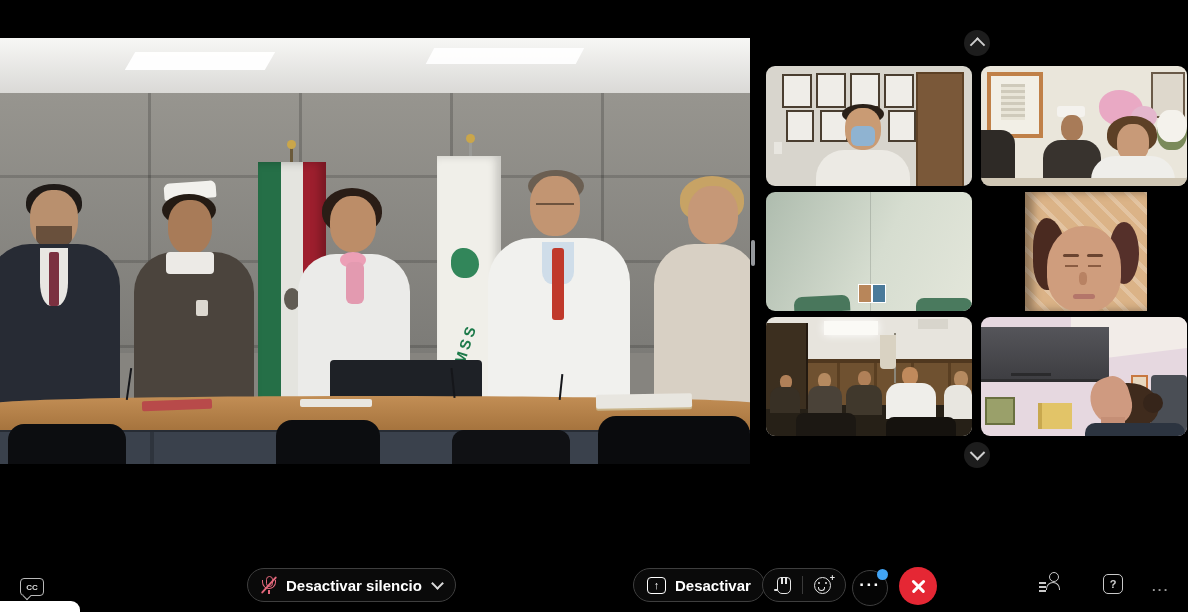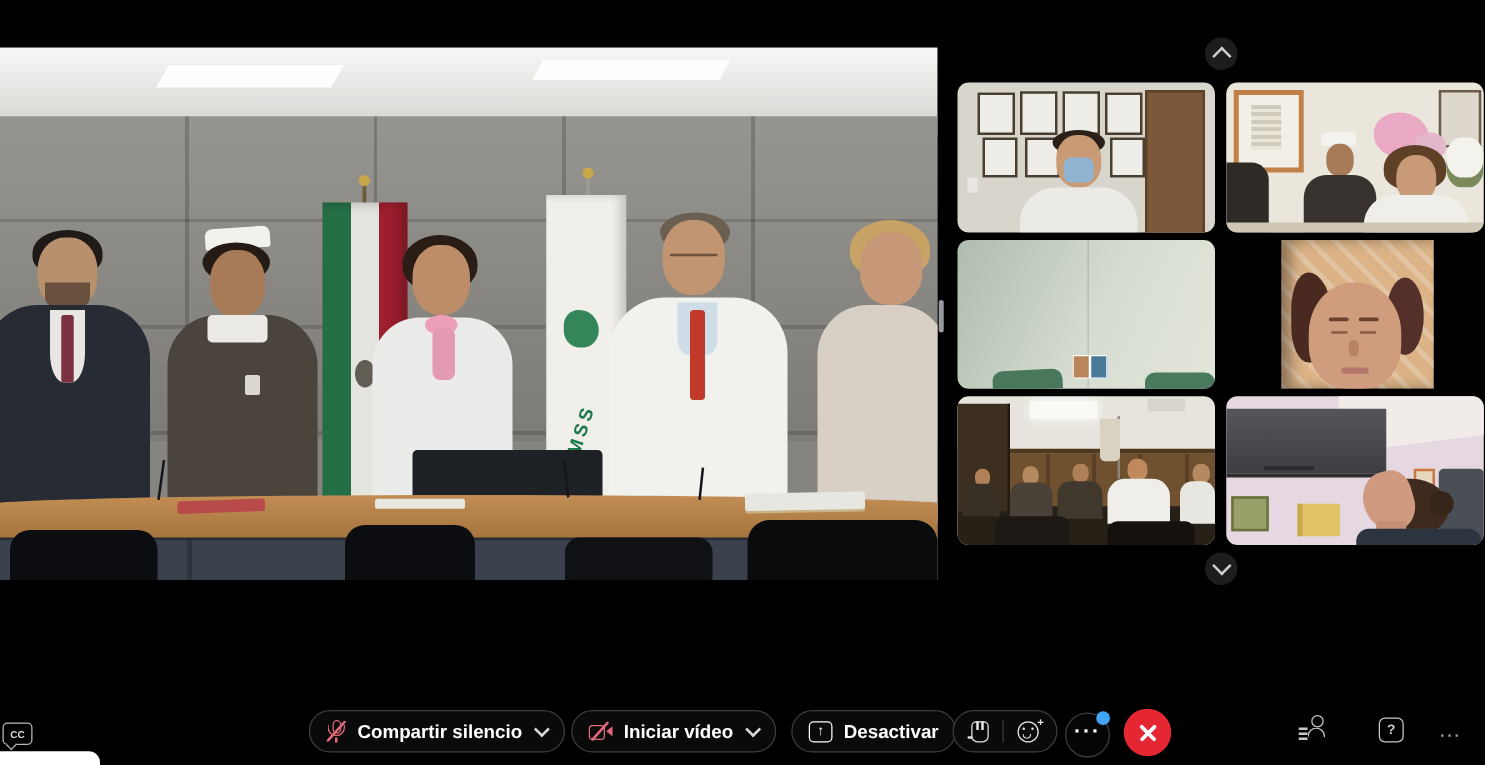--- a/index.html
+++ b/index.html
@@ -270,47 +270,38 @@
     <div class="abs" style="left:120px;top:100px;width:24px;height:16px;background:#c58f76;"></div>
     <div class="abs" style="left:104px;top:106px;width:100px;height:14px;border-radius:10px 10px 0 0;background:#2c3440;"></div>
   </div>
 
   <div class="abs scrollbtn" style="left:964px;top:442px;">
     <div class="chev-dn"></div>
   </div>
 
   <div class="abs divider-handle"></div>
 
-  <div class="abs" style="left:2px;top:578px;">
+  <div class="abs" style="left:20px;top:578px;">
     <div class="cc-badge">
       <span>CC</span>
         <i></i>
     </div>
   </div>
 
   <div class="abs pill" style="left:247px;">
     <span class="mic-ico">
         <i class="mic-cap"></i>
         <i class="mic-arc"></i>
         <i class="mic-stem"></i>
         <i class="slash"></i>
       </span>
-    <span>Compartir silencio</span>
+    <span>Desactivar silencio</span>
     <span class="dchev"></span>
   </div>
 
-  <div class="abs pill" style="left:457px;">
-    <span class="cam-ico">
-        <i class="cam-body"></i>
-        <i class="cam-lens"></i>
-        <i class="slash"></i>
-      </span>
-    <span>Iniciar vídeo</span>
-    <span class="dchev"></span>
-  </div>
 
   <div class="abs pill" style="left:633px;">
     <span class="share-ico">↑</span>
     <span>Desactivar</span>
   </div>
 
   <div class="abs pill" style="left:762px;gap:11px;padding:0 14px;">
     <span class="hand-ico">
         <i class="hand-f1"></i>
         <i class="hand-f2"></i>

